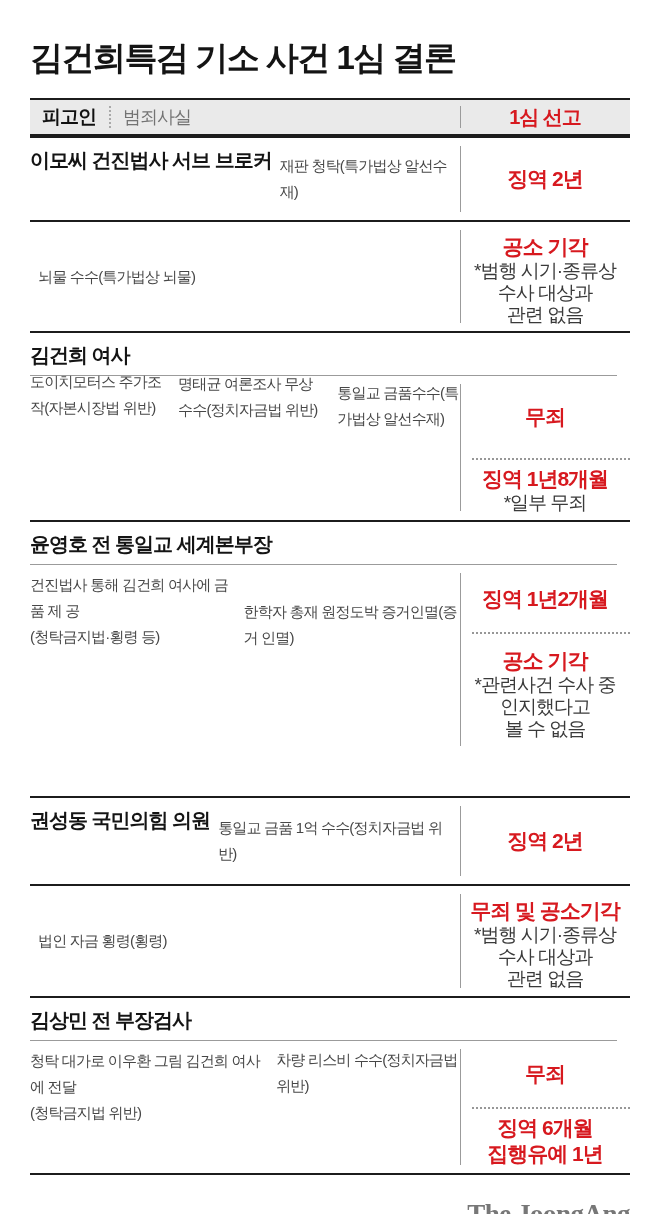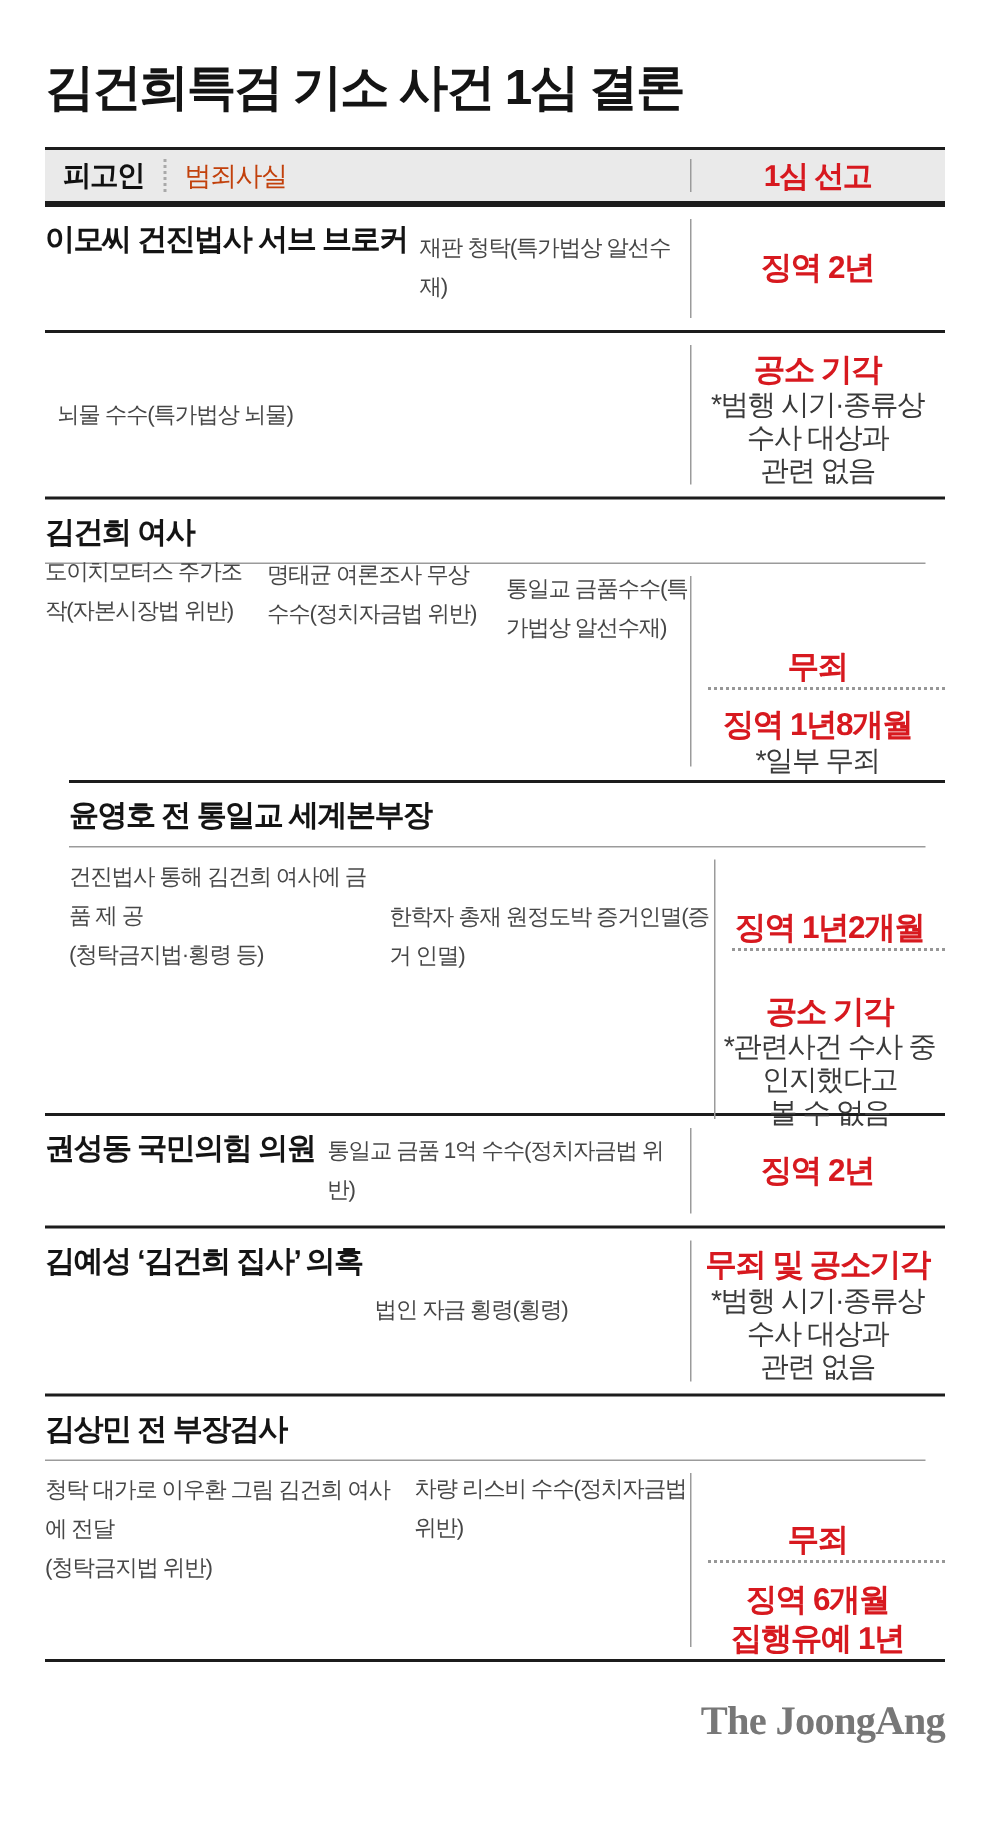--- a/index.html
+++ b/index.html
@@ -19,21 +19,21 @@
 
   
   .thead {
     margin-top:20px; height:38px; background:var(--hdrbg);
     border-top:2px solid #1c1c1c; border-bottom:2px solid #1c1c1c;
     display:flex; align-items:stretch;
   }
   .h-left { flex:0 0 430px; display:flex; align-items:center; }
   .h-def { font-size:19px; font-weight:bold; letter-spacing:-1px; padding-left:12px; }
   .h-sep { border-left:2px dotted #a9a9a9; height:22px; margin:0 12px 0 13px; }
-  .h-facts { font-size:18px; color:#c2410c; letter-spacing:-1px; }
+  .h-facts { font-size:18px; color:#737373; letter-spacing:-1px; }
   .h-right { flex:1; position:relative; display:flex; align-items:center; justify-content:center; }
   .h-right::before { content:""; position:absolute; left:0; top:6px; bottom:6px; width:1px; background:#9b9b9b; }
   .h-verdict { font-size:20px; font-weight:bold; color:var(--accent); letter-spacing:-1px; }
 
   
   .section { border-top:2px solid #1c1c1c; }
   .sA { display:flex; }
   .col-l { flex:0 0 430px; display:flex; }
   .col-r { flex:1; position:relative; }
   .col-r::before { content:""; position:absolute; left:0; top:8px; bottom:8px; width:1px; background:#9b9b9b; }
@@ -44,23 +44,23 @@
   .charge-area { flex:1; display:flex; align-items:center; }
   .verdict { font-size:21px; font-weight:bold; color:var(--accent); letter-spacing:-1px; line-height:26px; text-align:center; }
   .note { font-size:19px; color:#3a3a3a; letter-spacing:-1px; line-height:22px; text-align:center; }
   .v-center { height:100%; display:flex; align-items:center; justify-content:center; }
   .v-stack { padding-top:12px; display:flex; flex-direction:column; align-items:center; }
   .rows { display:flex; }
   .crow { display:flex; align-items:center; }
   .crow.top { align-items:flex-start; padding-top:7px; }
   .dotted-l { border-top:2px dotted #979797; margin-right:10px; }
   .dotted-r { border-top:2px dotted #979797; margin-left:12px; }
-  .vcell { display:flex; flex-direction:column; align-items:center; justify-content:flex-end; }
-  .s1 { height:84px; } .s2 { height:111px; } .s3 { height:189px; } .s4 { height:222px;margin-left:16px; }
-  .s5 { height:75px; } .s6 { height:112px; } .s7 { height:177px; }
+  .vcell { display:flex; flex-direction:column; align-items:center; justify-content:center; }
+  .s1 { height:84px; } .s2 { height:111px; } .s3 { height:189px; } .s4 { height:276px; }
+  .s5 { height:88px; } .s6 { height:112px; } .s7 { height:177px; }
   .h38{height:38px} .h42{height:42px} .h59{height:59px}
   .h64{height:64px} .h66{height:66px} .h67{height:67px} .h82{height:82px} .h120{height:120px}
   .end-rule { border-top:2px solid #1c1c1c; }
 
   
   .footer {
     margin-top:24px; text-align:right;
     font-family:"Liberation Serif", serif; font-weight:bold;
     font-size:27px; color:#777777; letter-spacing:-0.5px;
   }
@@ -186,21 +186,20 @@
     </div>
     <div class="col-r">
       <div class="v-center">
         <span class="verdict">징역 2년</span>
       </div>
     </div>
   </section>
 
   <section class="section sA s6">
     <div class="col-l">
-      <div class="name">김예성 ‘김건희 집사’ 의혹</div>
       <div class="underline"></div>
       <div class="charge-area">
         <span class="charge">법인 자금 횡령(횡령)</span>
       </div>
     </div>
     <div class="col-r">
       <div class="v-stack">
         <span class="verdict">무죄 및 공소기각</span>
         <span class="note">*범행 시기·종류상</span>
         <span class="note">수사 대상과</span>

